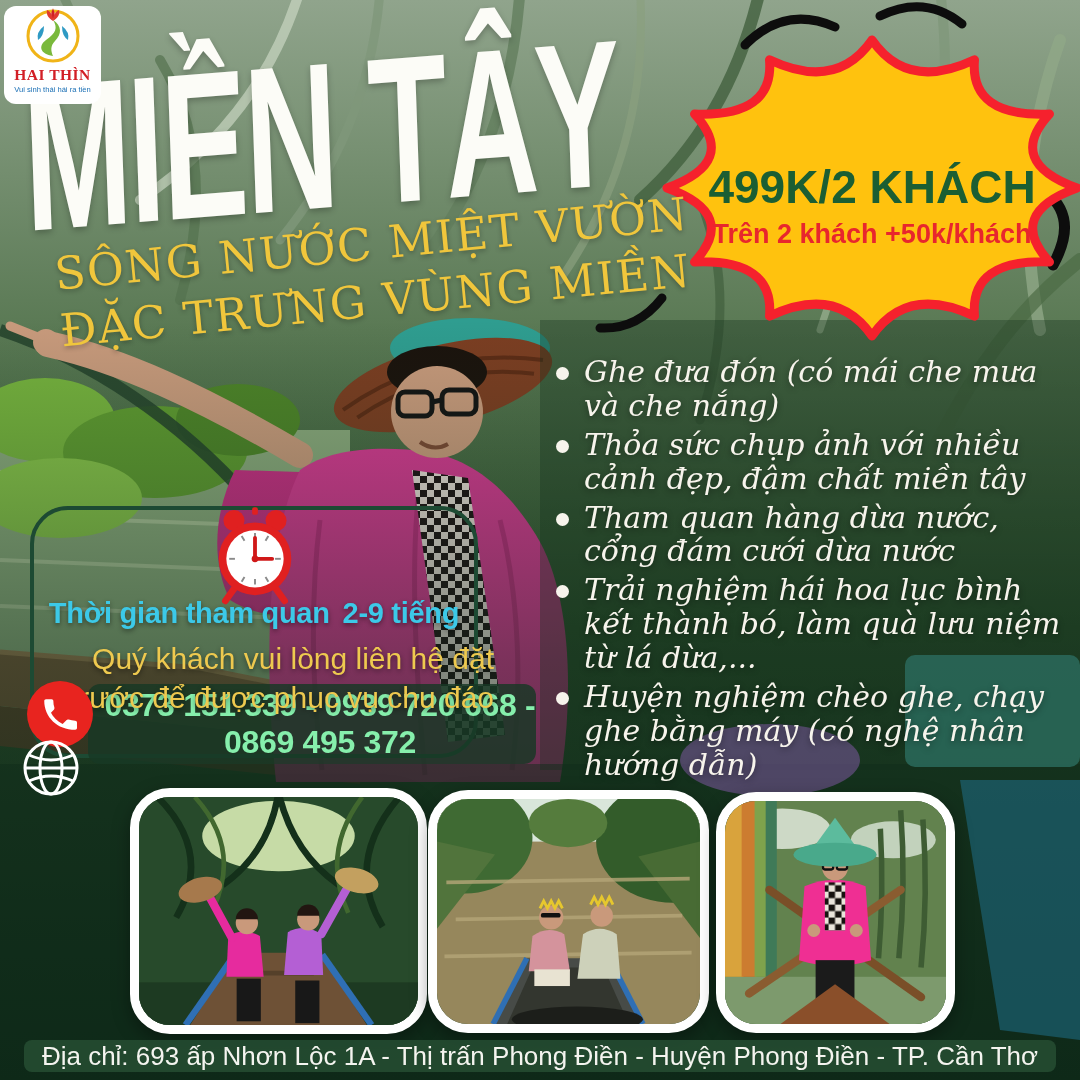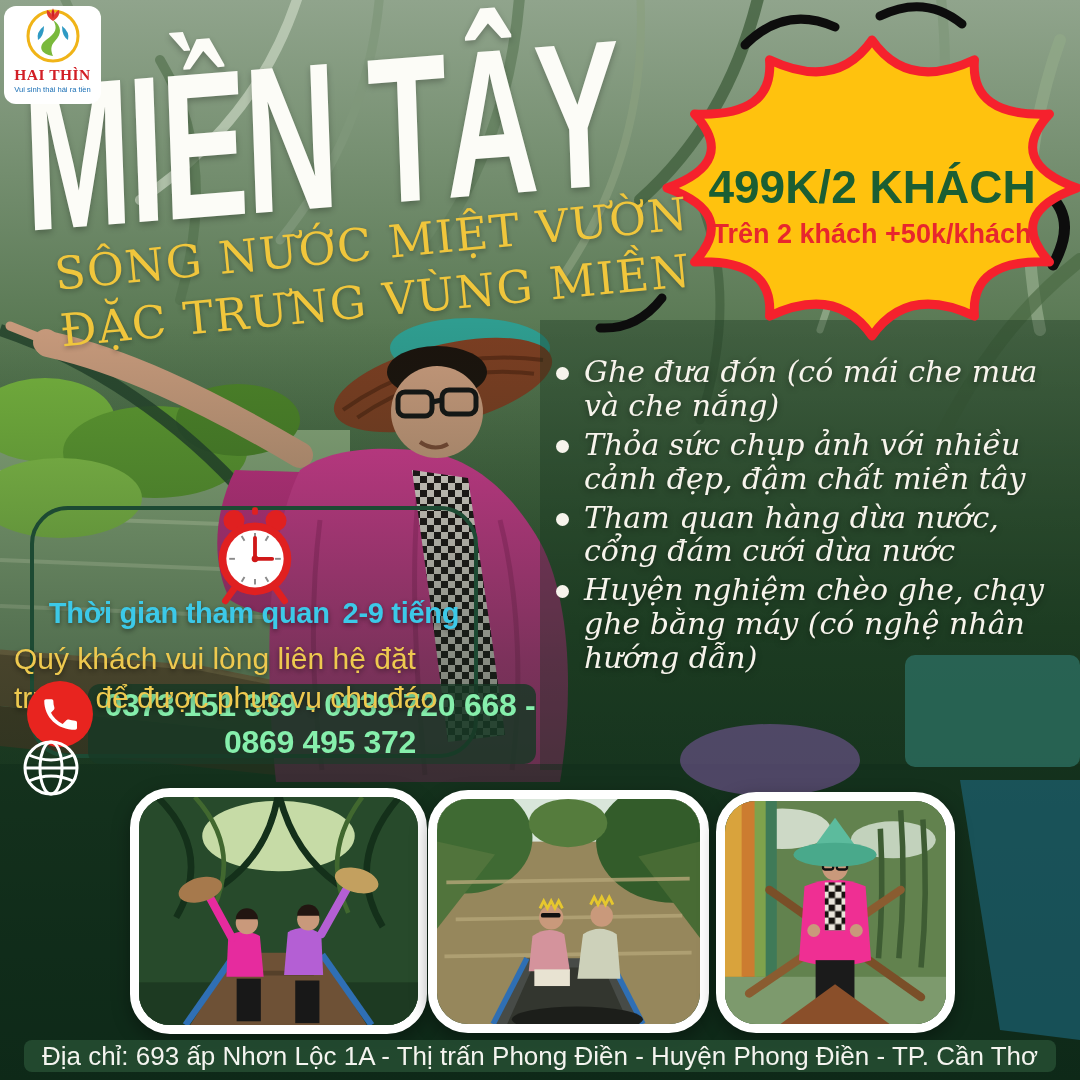--- a/index.html
+++ b/index.html
@@ -35,21 +35,21 @@
              color:#f7f4ec;text-shadow:0 2px 6px rgba(0,0,0,.4);}
 
   
   .info-box{left:30px;top:506px;width:448px;height:252px;border:4px solid #1d4a33;
             border-radius:38px;z-index:12;}
   .clock{left:212px;top:504px;width:86px;height:102px;z-index:14;}
   .duration{left:34px;top:597px;width:440px;text-align:center;z-index:15;
             font-weight:bold;font-size:29px;color:#3cc9e8;letter-spacing:-0.3px;
             text-shadow:0 2px 5px rgba(0,0,0,.45);white-space:nowrap;}
   .duration .val{margin-left:13px;}
-  .note{left:14px;top:639px;width:480px;text-align:left;z-index:15;color:#eec94f;
+  .note{left:14px;top:639px;width:480px;text-align:right;z-index:15;color:#eec94f;
         font-size:30px;line-height:39px;text-shadow:0 2px 5px rgba(0,0,0,.45);}
 
   
   .phone-pill{left:88px;top:684px;width:448px;height:80px;background:rgba(23,56,36,.82);
               border-radius:12px;z-index:13;padding:3px 0 0 16px;color:#86efac;font-weight:bold;
               font-size:32px;line-height:37px;letter-spacing:-0.3px;text-align:center;}
   .phone-badge{left:26px;top:680px;width:68px;height:68px;z-index:16;}
   .site-pill{left:76px;top:757px;width:648px;height:41px;background:rgba(23,56,36,.82);
              border-radius:10px;z-index:13;display:flex;align-items:center;padding-left:32px;
              color:#fff;font-weight:bold;font-size:28px;letter-spacing:-0.2px;}
@@ -215,20 +215,24 @@
     <li>
         <span class="dot"></span>
         <span class="feat-text">Thỏa sức chụp ảnh với nhiều cảnh đẹp, đậm chất miền tây</span>
       </li>
     <li>
         <span class="dot"></span>
         <span class="feat-text">Tham quan hàng dừa nước, cổng đám cưới dừa nước</span>
       </li>
     <li>
         <span class="dot"></span>
+        <span class="feat-text">Trải nghiệm hái hoa lục bình kết thành bó, làm quà lưu niệm từ lá dừa,...</span>
+      </li>
+    <li>
+        <span class="dot"></span>
         <span class="feat-text">Huyện nghiệm chèo ghe, chạy ghe bằng máy (có nghệ nhân hướng dẫn)</span>
       </li>
   </ul>
 
   <div class="abs info-box"></div>
 
   <svg class="abs clock" viewBox="0 0 90 104">
     <line x1="24" y1="86" x2="14" y2="100" stroke="#e02020" stroke-width="7" stroke-linecap="round"></line>
     <line x1="66" y1="86" x2="76" y2="100" stroke="#e02020" stroke-width="7" stroke-linecap="round"></line>
     <circle cx="23" cy="16" r="11" fill="#e02020"></circle>

